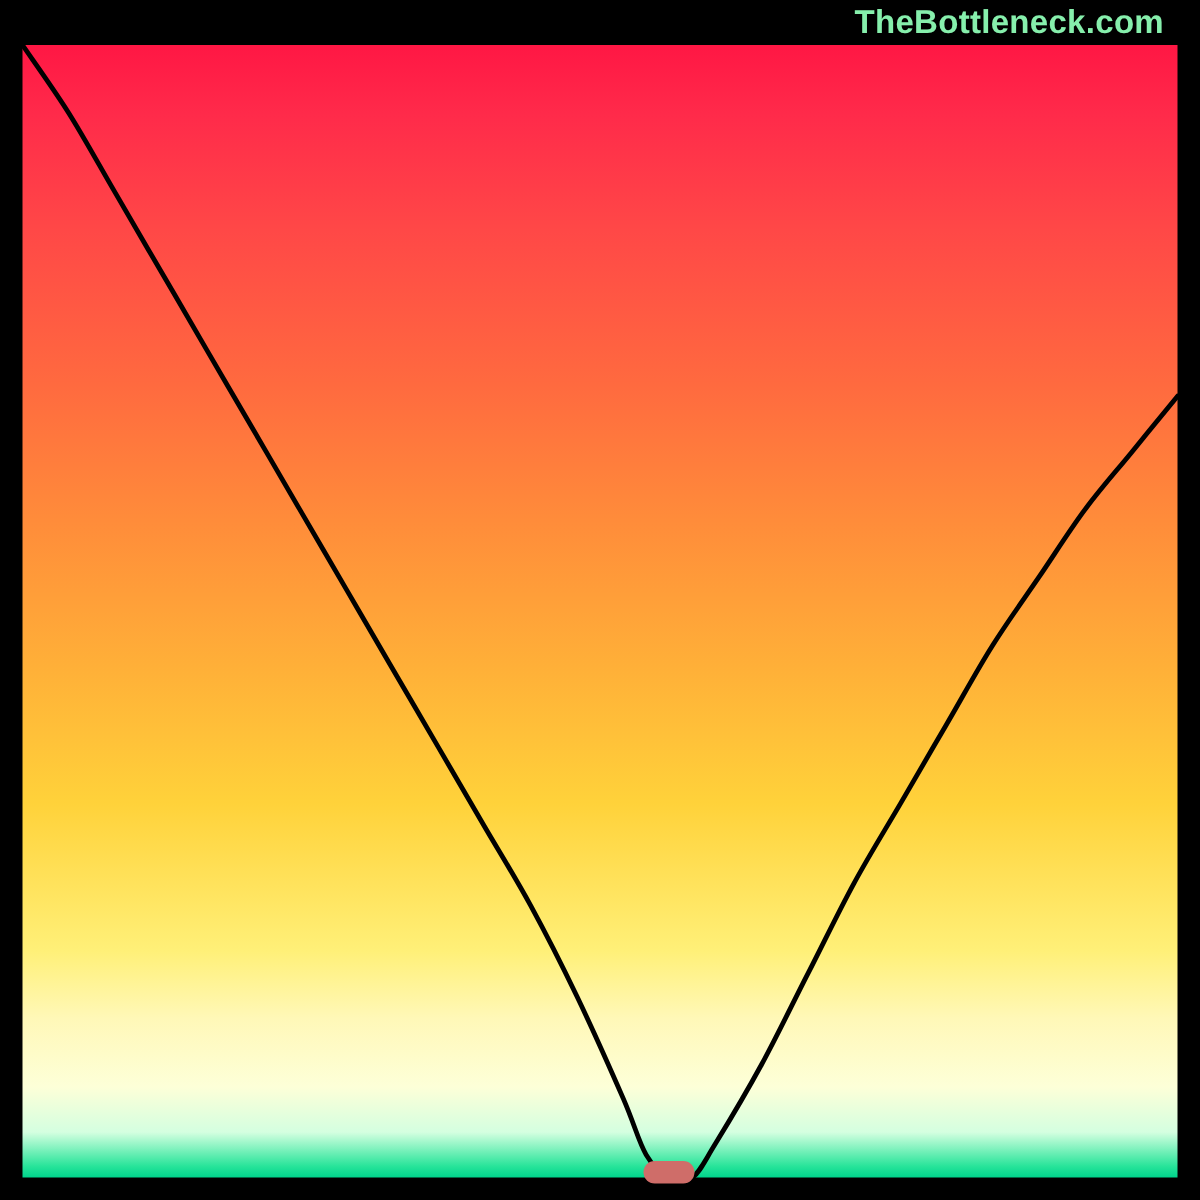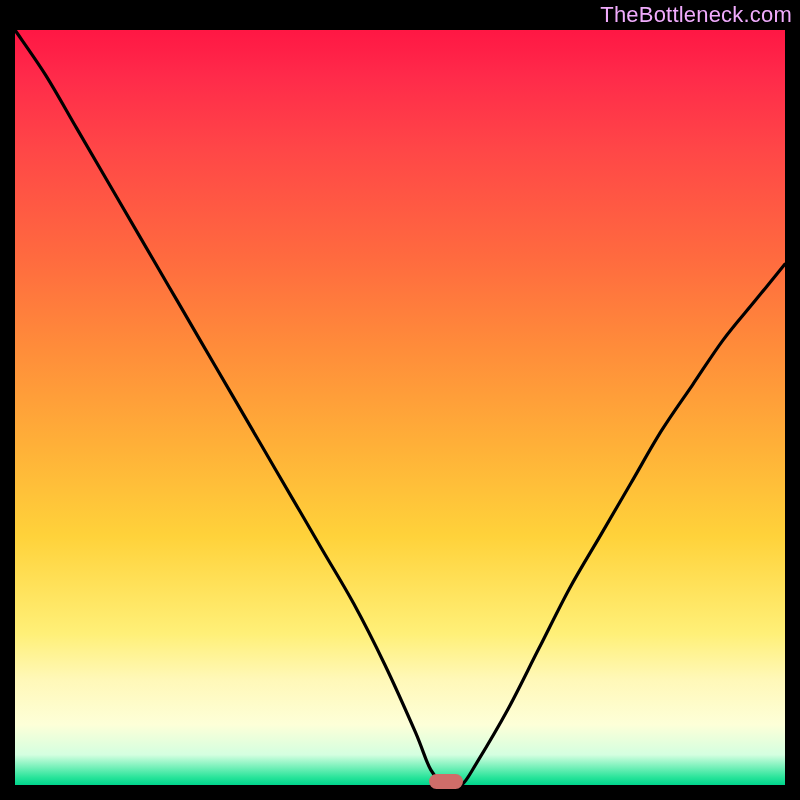--- a/index.html
+++ b/index.html
@@ -13,24 +13,24 @@
   }
   .frame {
     position: relative;
     width: 800px;
     height: 800px;
     background: #000;
   }
   .watermark {
     position: absolute;
     top: 2px;
-    right: 8px;
-    color: #f0abfc;
+    right: 24px;
+    color: #86efac;
     font-size: 22px;
-    font-weight: 400;
+    font-weight: 700;
     letter-spacing: 0.2px;
     z-index: 10;
   }
   .plot-outer {
     position: absolute;
     left: 15px;
     top: 30px;
     width: 770px;
     height: 755px;
     background: #000;

